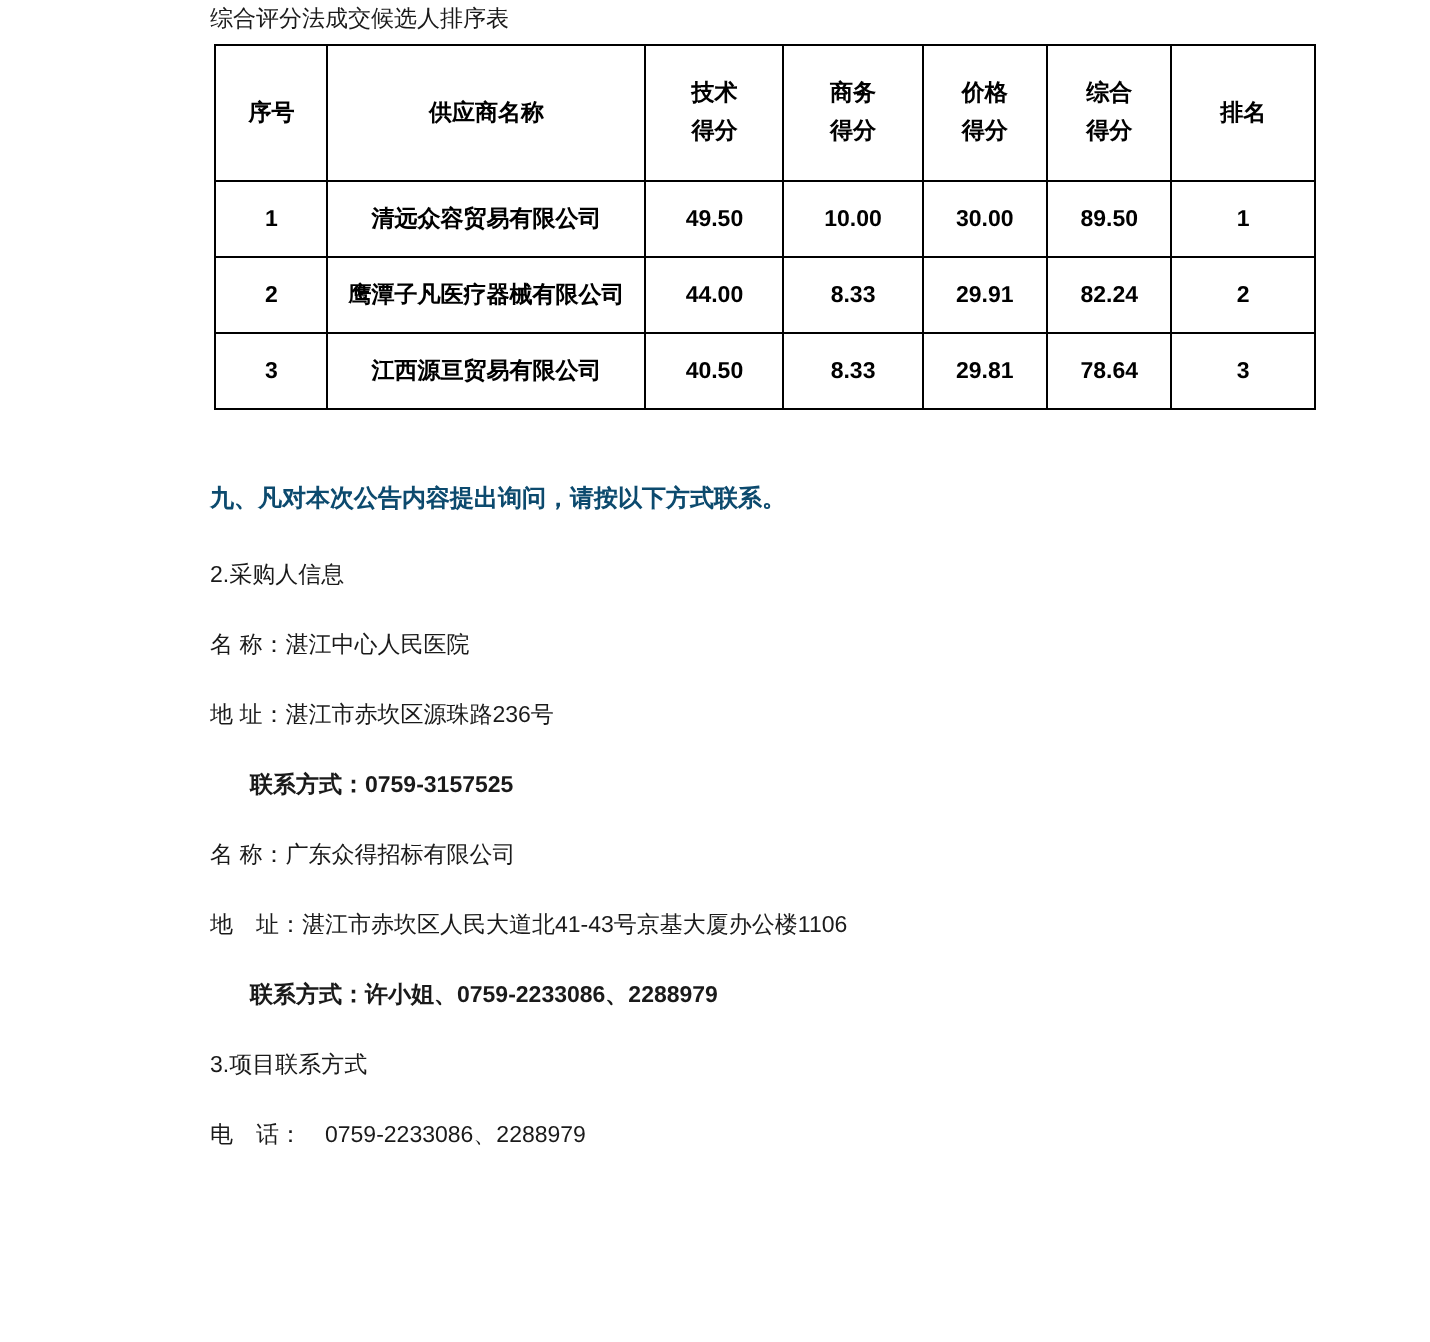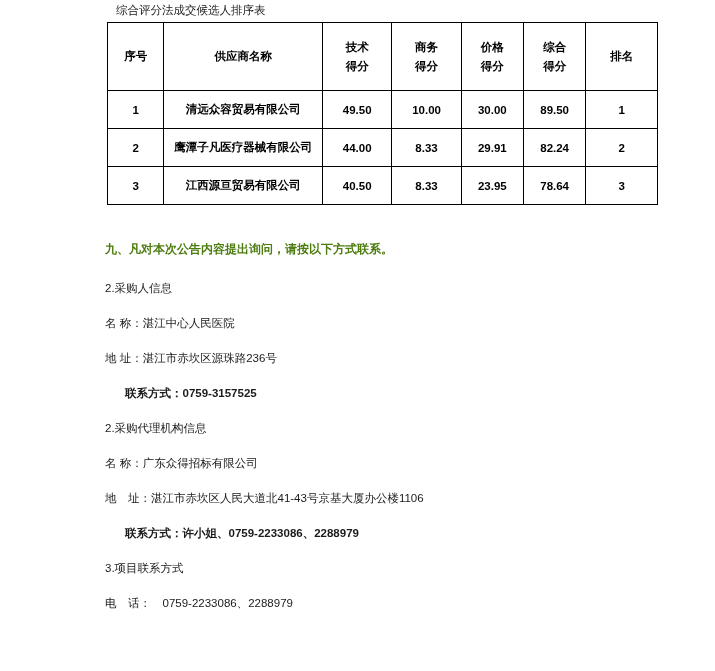--- a/index.html
+++ b/index.html
@@ -16,21 +16,21 @@
   }
   .page {
     position: relative;
     width: 715px;
     height: 671px;
     box-sizing: border-box;
     padding: 0;
   }
   .section-caption {
     position: absolute;
-    left: 116px;
+    left: 105px;
     top: 2px;
     font-size: 11.5px;
     line-height: 16px;
     color: #1a1a1a;
     white-space: nowrap;
   }
   table.score-table {
     position: absolute;
     left: 107px;
     top: 22px;
@@ -72,21 +72,21 @@
 
   .body-block {
     position: absolute;
     left: 105px;
     top: 240px;
     width: 580px;
   }
   .heading-9 {
     font-size: 12px;
     font-weight: bold;
-    color: #4d7c0f;
+    color: #0c4a6e;
     margin: 0 0 22px 0;
     line-height: 18px;
   }
   .para {
     font-size: 11.5px;
     color: #1a1a1a;
     line-height: 17px;
     margin: 0 0 18px 0;
     white-space: nowrap;
   }
@@ -149,36 +149,35 @@
         <td>8.33</td>
         <td>29.91</td>
         <td>82.24</td>
         <td>2</td>
       </tr>
       <tr>
         <td>3</td>
         <td class="cell-name">江西源亘贸易有限公司</td>
         <td>40.50</td>
         <td>8.33</td>
-        <td>23.95</td>
+        <td>29.81</td>
         <td>78.64</td>
         <td>3</td>
       </tr>
     </tbody>
   </table>
 
   <div class="body-block">
     <div class="heading-9">九、凡对本次公告内容提出询问，请按以下方式联系。</div>
 
     <div class="para sub-title">2.采购人信息</div>
     <div class="para">名 称：湛江中心人民医院</div>
     <div class="para">地 址：湛江市赤坎区源珠路236号</div>
     <div class="para contact-strong">联系方式：0759-3157525</div>
 
-    <div class="para sub-title">2.采购代理机构信息</div>
     <div class="para">名 称：广东众得招标有限公司</div>
     <div class="para spaced">地　址：湛江市赤坎区人民大道北41-43号京基大厦办公楼1106</div>
     <div class="para contact-strong">联系方式：许小姐、0759-2233086、2288979</div>
 
     <div class="para sub-title">3.项目联系方式</div>
     <div class="para">电　话：　0759-2233086、2288979</div>
   </div>
 
 </div>
 

